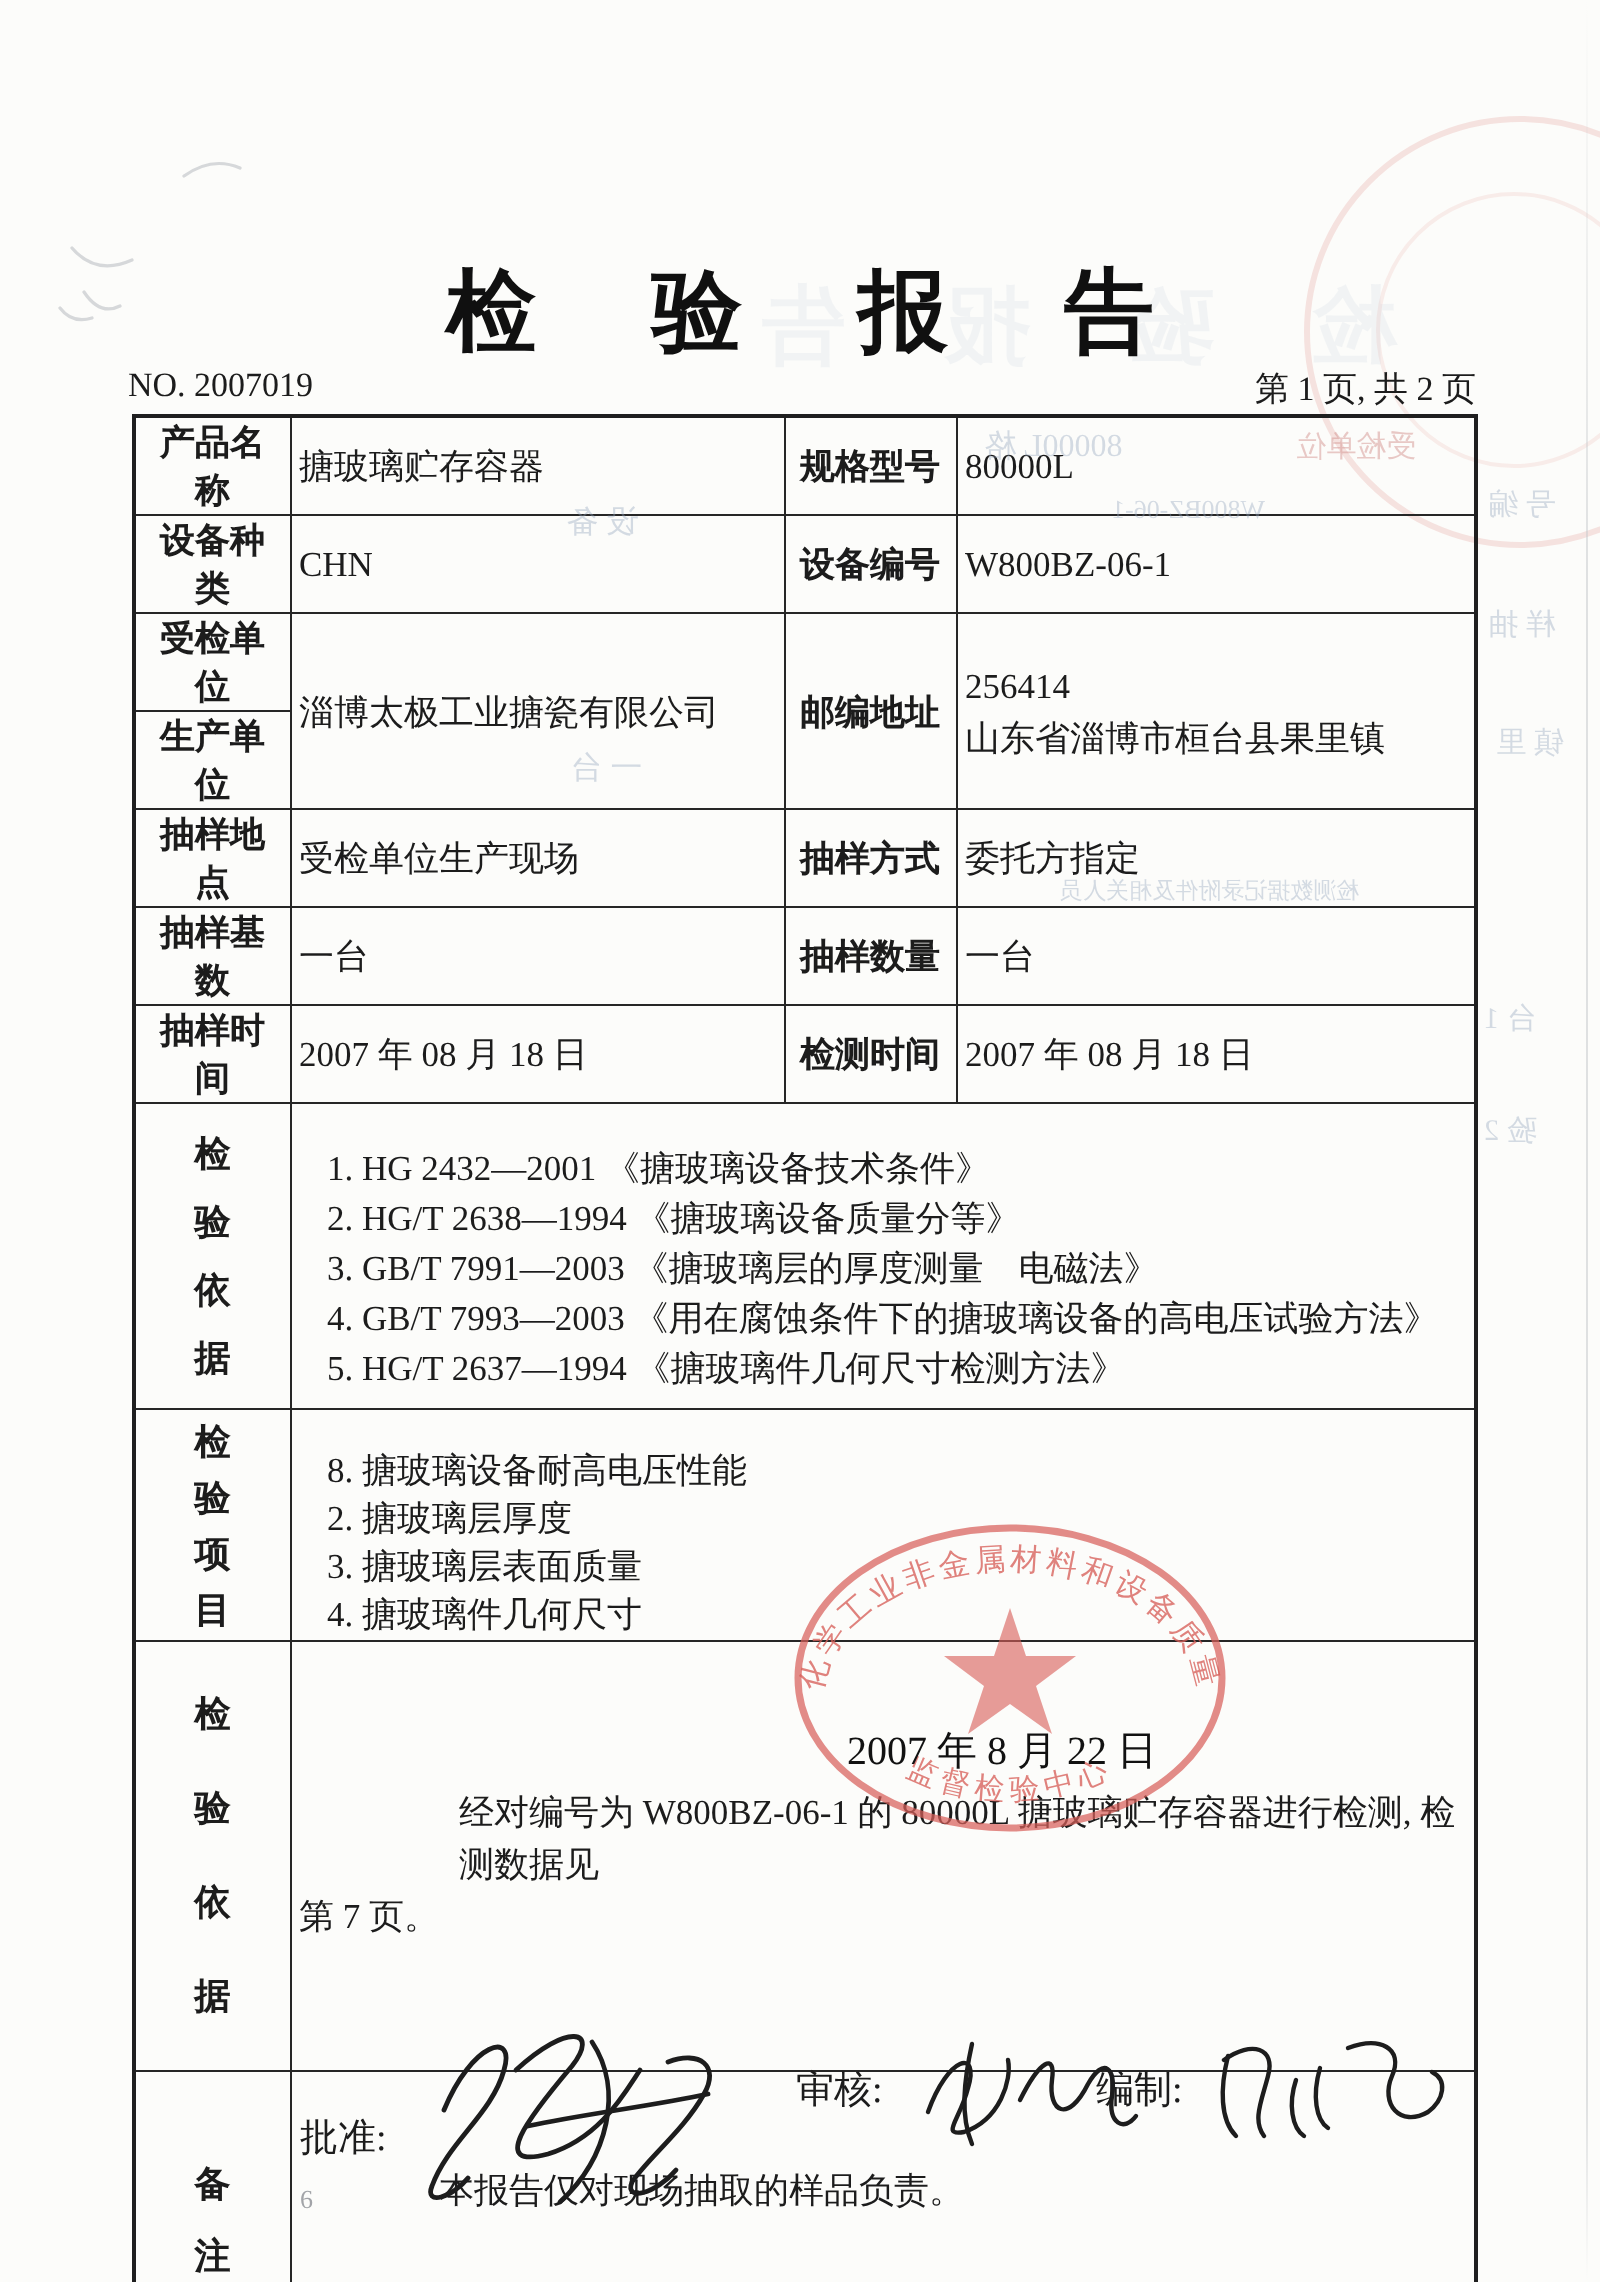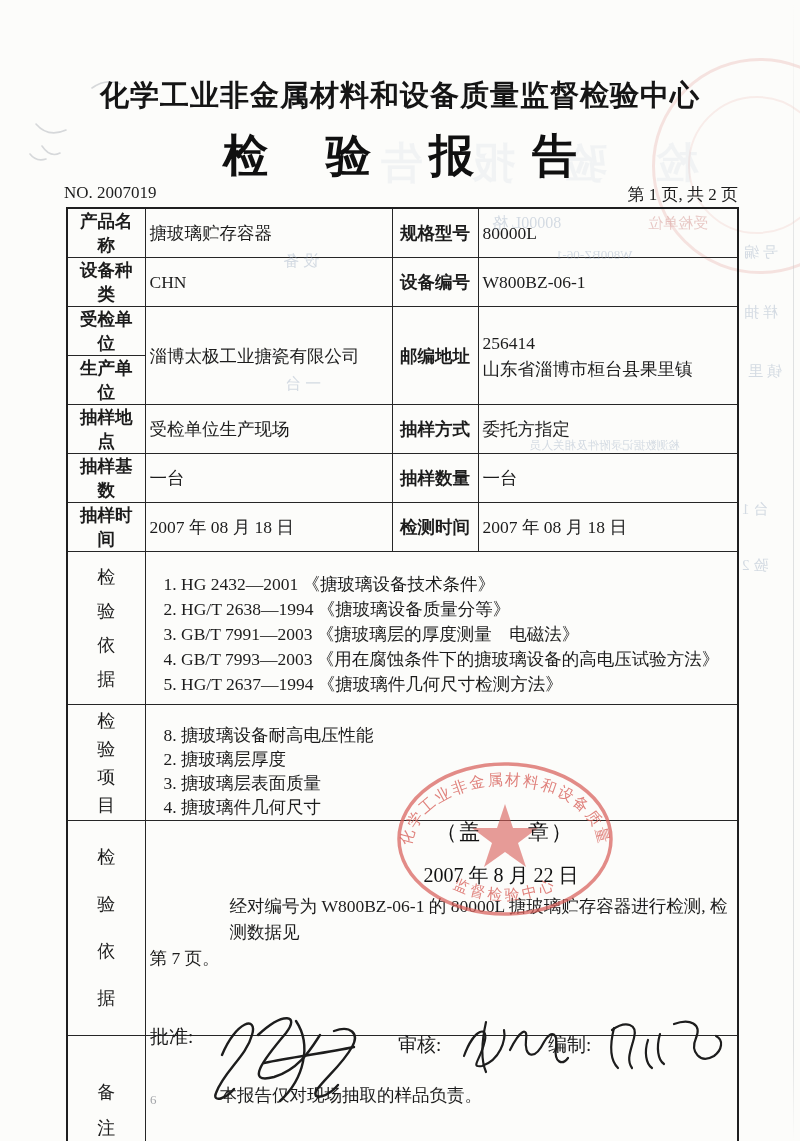--- a/index.html
+++ b/index.html
@@ -39,21 +39,21 @@
   td.val{padding-left:12px;margin-left:24px;}
   .r1 td{height:28px;} .r2 td{height:28px;}
   .r3 td{height:24px;} .r4 td{height:28px;margin-top:44px;}
   .r5 td{height:33px;} .r6 td{height:33px;} .r7 td{height:33px;}
   .r8 td{height:152px;} .r9 td{height:115px;}
   .r10 td{height:214px;} .r11 td{height:77px;}
   td.top{vertical-align:top;}
   .two-line div{line-height:26px;}
   .vlabel{
     width:20px; margin:0 auto; word-break:break-all; text-align:center;
-    font-family:"Liberation Sans","DejaVu Sans",sans-serif; font-weight:normal; font-size:18px;
+    font-family:"Liberation Sans","DejaVu Sans",sans-serif; font-weight:bold; font-size:18px;
   }
   .lh-basis{line-height:34px;} .lh-items{line-height:28px;}
   .lh-concl{line-height:47px;} .lh-note{line-height:36px;margin-top:38px;}
   .list{padding:12px 0 0 14px;}
   .list div{line-height:25px; font-size:17.5px;}
   .items-list{padding-top:16px;}
   .items-list div{line-height:24px;}
   .concl-cell{position:relative;}
   .concl-line1{padding-left:80px; line-height:26px; padding-top:8px;}
   .concl-line2{line-height:26px;}
@@ -65,21 +65,21 @@
     position:absolute; left:0; top:58px; width:222px; text-align:center;
     font-size:21px; letter-spacing:2px; color:#111;
   }
   .seal-date{
     position:absolute; left:-18px; top:102px; width:250px; text-align:center;
     font-size:20px; color:#111;
   }
 
   
   .sig-label{position:absolute; font-size:19px; color:#1c1c1c;}
-  .sig-approve-label{left:150px; top:1024px;}
+  .sig-approve-label{left:150px; top:1056px;}
   .sig-review-label{left:398px; top:1032px;}
   .sig-prepare-label{left:548px; top:1032px;}
   .sig-svg{position:absolute;}
   .sig-approve-svg{left:200px; top:1005px;}
   .sig-review-svg{left:452px; top:1012px;}
   .sig-prepare-svg{left:600px; top:1008px;}
 
   
   .ghost{position:absolute; pointer-events:none; white-space:nowrap;}
   .mir{transform:scaleX(-1);}
@@ -120,21 +120,20 @@
 <div id="page">
 
   <div class="ghost-stamp-a"></div>
   <div class="ghost-stamp-b"></div>
   <div class="page-edge"></div>
   <svg class="pencil-mark" width="120" height="120">
     <path d="M70,30 q14,-10 28,-4 M14,66 q12,14 30,6 m-24,16 q8,12 18,7 M8,96 q6,8 16,5" stroke="#b7bac0" stroke-width="1.6" fill="none" opacity="0.55" stroke-linecap="round"></path>
   </svg>
   <span class="ghost gtitle mir">检验报告</span>
 
-  <div class="org-title">化学工业非金属材料和设备质量监督检验中心</div>
   <div class="report-title-wrap">
     <span class="report-title">检验报告</span>
   </div>
   <div class="report-no">NO. 2007019</div>
   <div class="page-indicator">第 1 页, 共 2 页</div>
 
   <table class="info">
     <colgroup>
       <col style="width:78px">
         <col style="width:247px">
@@ -239,21 +238,20 @@
         <path id="arcTop" d="M 18,98 A 94,64 0 1 1 204,98" fill="none"></path>
         <path id="arcBottom" d="M 46,118 A 80,52 0 0 0 176,118" fill="none"></path>
       </defs>
       <text font-size="15.5" fill="#d8605a" opacity="0.78" font-family="Liberation Sans, DejaVu Sans, sans-serif" letter-spacing="2">
         <textPath href="#arcTop" startOffset="50%" text-anchor="middle">化学工业非金属材料和设备质量</textPath>
       </text>
       <text font-size="15" fill="#d8605a" opacity="0.78" font-family="Liberation Sans, DejaVu Sans, sans-serif" letter-spacing="3">
         <textPath href="#arcBottom" startOffset="50%" text-anchor="middle">监督检验中心</textPath>
       </text>
     </svg>
-    <div class="seal-overlay">（盖　　章）</div>
     <div class="seal-date">2007 年 8 月 22 日</div>
   </div>
 
   <div class="sig-label sig-approve-label">批准:</div>
   <svg class="sig-svg sig-approve-svg" width="185" height="105">
     <g fill="none" stroke="#1d1d1d" stroke-width="2.4" stroke-linecap="round">
       <path d="M22,50 C36,16 58,10 52,30 C46,52 24,66 16,88 C12,98 26,94 34,84"></path>
       <path d="M58,30 C84,6 100,10 86,28 C64,54 44,80 74,72 C100,64 112,42 120,30"></path>
       <path d="M96,16 C112,40 104,74 80,96"></path>
       <path d="M64,58 C92,52 126,48 154,42"></path>

